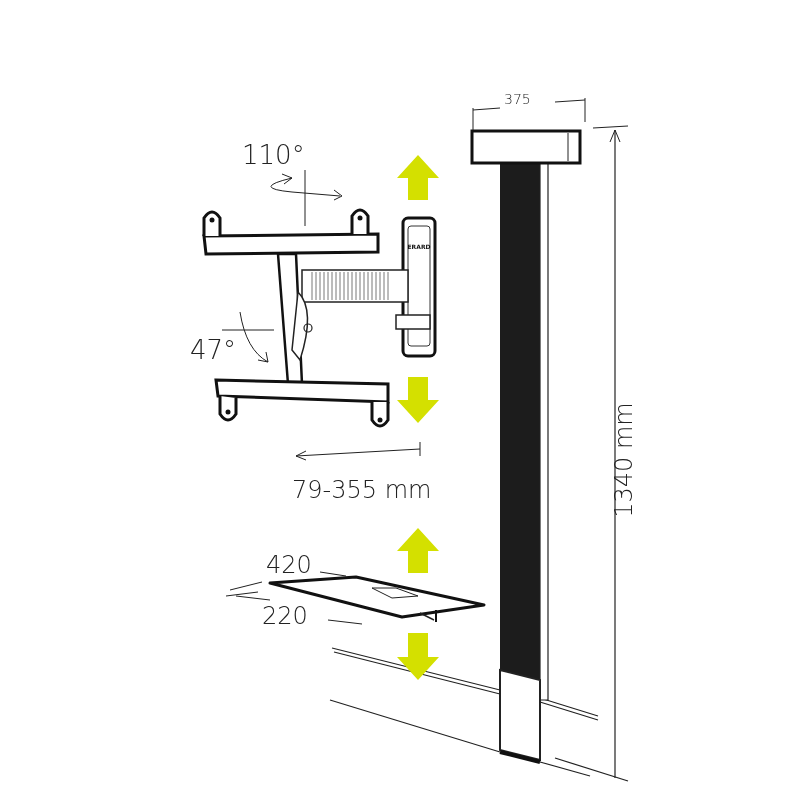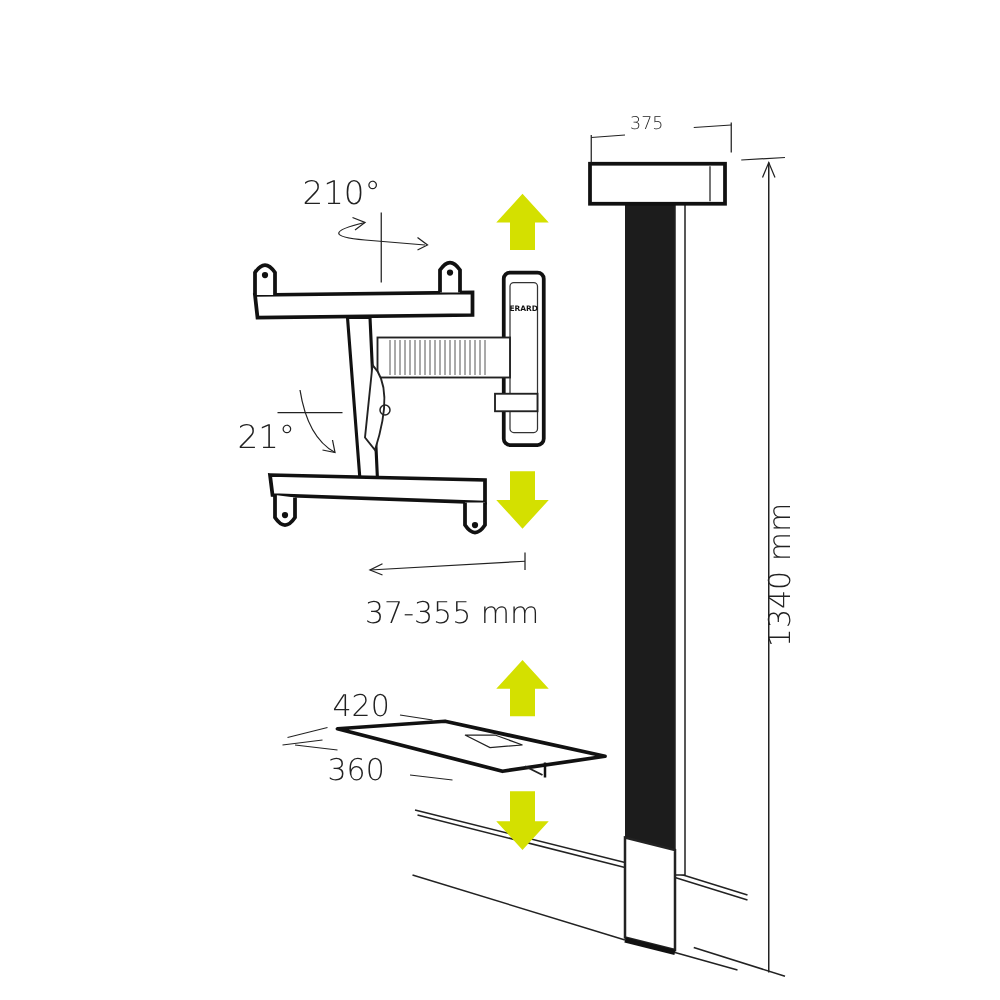--- a/index.html
+++ b/index.html
@@ -130,19 +130,19 @@
   </g>
 
   <g fill="#d4e000">
     <polygon points="418,155 397,178 408,178 408,200 428,200 428,178 439,178"></polygon>
     <polygon points="418,423 397,400 408,400 408,377 428,377 428,400 439,400"></polygon>
     <polygon points="418,528 397,551 408,551 408,573 428,573 428,551 439,551"></polygon>
     <polygon points="418,680 397,657 408,657 408,633 428,633 428,657 439,657"></polygon>
   </g>
 </svg>
 
-<div class="lbl" style="left:242px;top:142px;font-size:26px;">210°</div>
-<div class="lbl" style="left:190px;top:337px;font-size:26px;">21°</div>
-<div class="lbl" style="left:292px;top:478px;font-size:24px;">37-355 mm</div>
+<div class="lbl" style="left:242px;top:142px;font-size:26px;">110°</div>
+<div class="lbl" style="left:190px;top:337px;font-size:26px;">47°</div>
+<div class="lbl" style="left:292px;top:478px;font-size:24px;">79-355 mm</div>
 <div class="lbl" style="left:504px;top:92px;font-size:14px;">375</div>
 <div class="lbl" style="left:566px;top:448px;font-size:24px;transform:rotate(-90deg);transform-origin:center;">1340 mm</div>
 <div class="lbl" style="left:266px;top:553px;font-size:24px;">420</div>
-<div class="lbl" style="left:262px;top:604px;font-size:24px;">360</div>
+<div class="lbl" style="left:262px;top:604px;font-size:24px;">220</div>
 
 </body></html>

